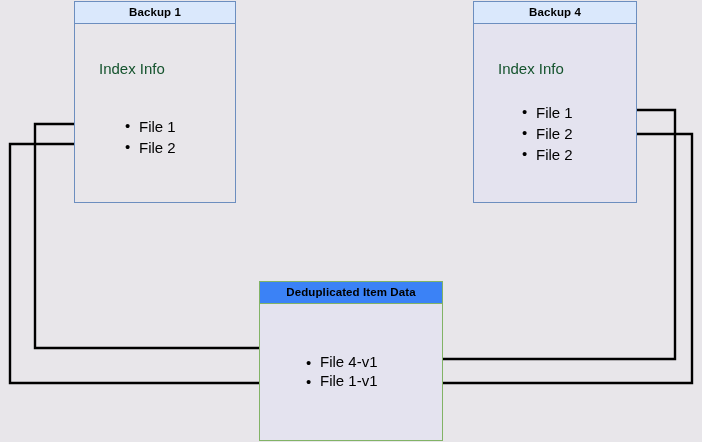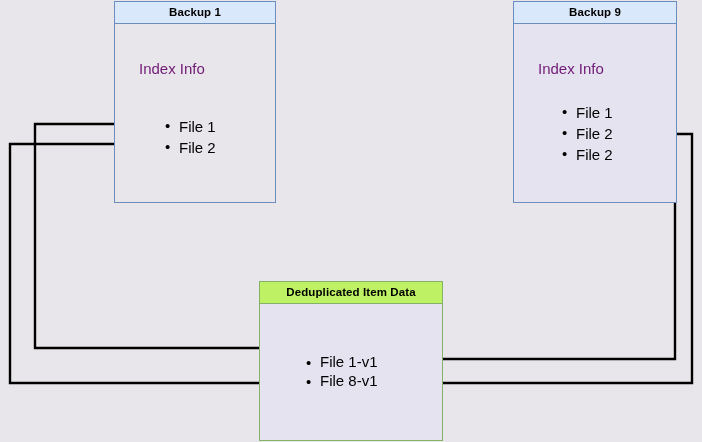--- a/index.html
+++ b/index.html
@@ -30,51 +30,50 @@
     pointer-events: none;
   }
   .node {
     position: absolute;
     box-sizing: border-box;
     border: 1px solid #6c8ebf;
     background: #e8e6ea;
   }
   .node.blue {
     border-color: #6c8ebf;
-    margin-left: 40px;
   }
   .node.green {
     border-color: #82b366;
     background: #e4e3ef;
   }
   .node-header {
     box-sizing: border-box;
     height: 22px;
     line-height: 21px;
     text-align: center;
     font-size: 11.5px;
     font-weight: bold;
     color: #000000;
     border-bottom: 1px solid #6c8ebf;
     background: #dae8fc;
     letter-spacing: 0.1px;
   }
   .node.green .node-header {
-    background: #bef264;
+    background: #3b82f6;
     border-bottom-color: #82b366;
   }
   .node-body {
     position: relative;
     width: 100%;
     height: calc(100% - 22px);
   }
   .index-label {
     position: absolute;
     font-size: 15px;
-    color: #701a75;
+    color: #14532d;
     white-space: nowrap;
   }
   .bullet-list {
     position: absolute;
     margin: 0;
     padding: 0;
     list-style: none;
   }
   .bullet-list li {
     position: relative;
@@ -125,34 +124,34 @@
     <div class="node-body">
       <div class="index-label" style="left:24px; top:36px;">Index Info</div>
       <ul class="bullet-list" style="left:48px; top:92px;">
         <li>File 1</li>
         <li>File 2</li>
       </ul>
     </div>
   </div>
 
   <div class="node blue" style="left:473px; top:1px; width:164px; height:202px; background:#e4e3ef;">
-    <div class="node-header">Backup 9</div>
+    <div class="node-header">Backup 4</div>
     <div class="node-body">
       <div class="index-label" style="left:24px; top:36px;">Index Info</div>
       <ul class="bullet-list" style="left:46px; top:78px;">
         <li>File 1</li>
         <li>File 2</li>
         <li>File 2</li>
       </ul>
     </div>
   </div>
 
   <div class="node green" style="left:259px; top:281px; width:184px; height:160px;">
     <div class="node-header">Deduplicated Item Data</div>
     <div class="node-body">
       <ul class="bullet-list" id="dedup-list" style="left:44px; top:49px;">
+        <li>File 4-v1</li>
         <li>File 1-v1</li>
-        <li>File 8-v1</li>
       </ul>
     </div>
   </div>
 
 </div>
 
 </body></html>

